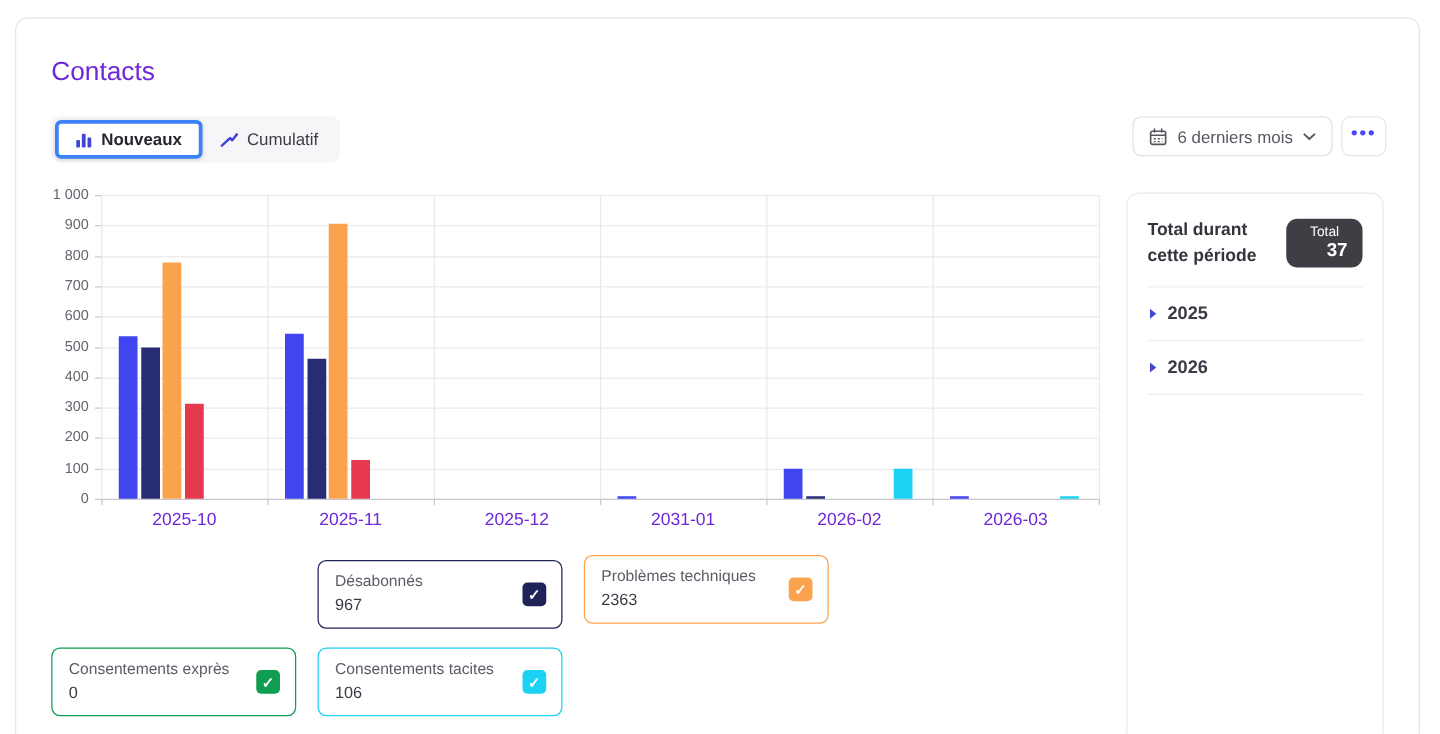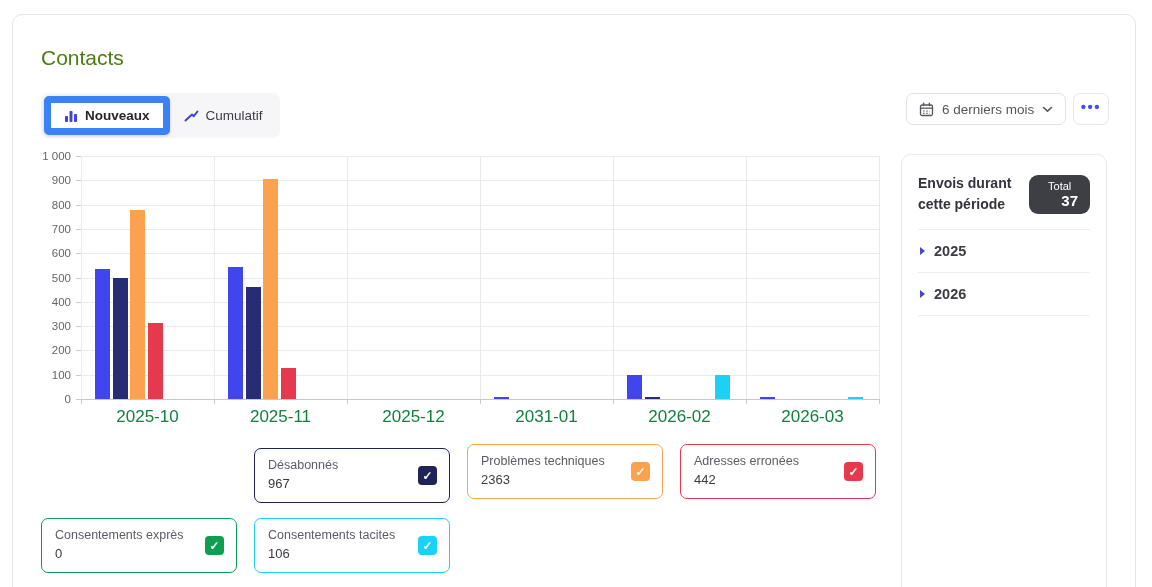--- a/index.html
+++ b/index.html
@@ -5,33 +5,33 @@
   html,body{margin:0;padding:0;}
   body{
     width:1152px;height:587px;overflow:hidden;background:#ffffff;
     font-family:"Liberation Sans", sans-serif;position:relative;
   }
   .card{
     position:absolute;left:12px;top:14px;width:1122px;height:600px;
     background:#fff;border:1px solid #e4e4ea;border-radius:10px;
   }
   .page-title{
-    position:absolute;left:28px;top:31px;font-size:21px;color:#4d7c0f;
+    position:absolute;left:28px;top:31px;font-size:21px;color:#6d28d9;
   }
   
   .tabs{
     position:absolute;left:28px;top:78px;background:#f6f6f8;border-radius:7px;
     padding:3px;display:flex;align-items:center;
   }
   .tab{
     display:flex;align-items:center;gap:7px;padding:6px 14px;font-size:13.5px;
     color:#3c3d45;border-radius:5px;cursor:pointer;white-space:nowrap;
   }
   .tab.active{
-    background:#fff;border:7px solid #3b82f6;box-shadow:0 1px 3px rgba(40,40,60,.18);
+    background:#fff;border:3px solid #3b82f6;box-shadow:0 1px 3px rgba(40,40,60,.18);
     font-weight:bold;color:#26262e;padding:5px 13px;
   }
   
   .period-btn{
     position:absolute;left:893px;top:78px;height:32px;border:1px solid #e1e2e8;
     border-radius:7px;display:flex;align-items:center;gap:8px;padding:0 12px;
     font-size:13.5px;color:#55565f;background:#fff;box-sizing:border-box;cursor:pointer;
   }
   .more-btn{
     position:absolute;left:1060px;top:78px;width:36px;height:32px;border:1px solid #e6e6ec;
@@ -41,21 +41,21 @@
   .more-dots{color:#4649f5;font-size:15px;font-weight:bold;letter-spacing:1.5px;margin-top:-5px;}
   
   .y-labels{position:absolute;left:10px;top:141px;width:48px;height:243px;}
   .y-label{position:absolute;right:0;font-size:11.5px;color:#64656e;transform:translateY(-50%);white-space:nowrap;}
   .plot{position:absolute;left:68px;top:141px;width:798px;height:243px;border-bottom:1px solid #c6c7cc;}
   .hline{position:absolute;left:0;width:100%;height:1px;background:#e9e9ee;}
   .vline{position:absolute;top:0;height:100%;width:1px;background:#e9e9ee;}
   .ytick{position:absolute;left:-5px;width:5px;height:1px;background:#c9cacf;}
   .xtick{position:absolute;top:243px;height:5px;width:1px;background:#c9cacf;}
   .bar{position:absolute;bottom:0;width:15px;}
-  .x-label{position:absolute;top:392px;transform:translateX(-50%);font-size:17px;color:#15803d;}
+  .x-label{position:absolute;top:392px;transform:translateX(-50%);font-size:14px;color:#6d28d9;}
   
   .legend-card{
     position:absolute;width:196px;height:55px;border:1.5px solid #888;
     border-radius:7px;background:#fff;box-sizing:border-box;cursor:pointer;
   }
   .legend-label{position:absolute;left:13px;top:9px;font-size:12.5px;color:#5b5c66;white-space:nowrap;}
   .legend-value{position:absolute;left:13px;top:27px;font-size:13px;color:#3a3b44;}
   .legend-checkbox{
     position:absolute;right:12px;top:17px;width:19px;height:19px;border-radius:4px;
     color:#fff;display:flex;align-items:center;justify-content:center;
@@ -211,40 +211,35 @@
   <div class="legend-card" style="left: 241px; top: 417px; border-color: rgb(31, 35, 88); margin-top: 16px;">
     <div class="legend-label">Désabonnés</div>
     <div class="legend-value">967</div>
     <div class="legend-checkbox" style="background: rgb(31, 35, 88);"></div>
   </div>
   <div class="legend-card" style="left: 454px; top: 429px; border-color: rgb(251, 162, 79);">
     <div class="legend-label">Problèmes techniques</div>
     <div class="legend-value">2363</div>
     <div class="legend-checkbox" style="background: rgb(251, 162, 79);"></div>
   </div>
-  <div class="legend-card" style="left: 667px; top: 429px; border-color: rgb(230, 57, 78);">
-    <div class="legend-label">Adresses erronées</div>
-    <div class="legend-value">442</div>
-    <div class="legend-checkbox" style="background: rgb(230, 57, 78);"></div>
-  </div>
   <div class="legend-card" style="left: 28px; top: 503px; border-color: rgb(15, 157, 82);">
     <div class="legend-label">Consentements exprès</div>
     <div class="legend-value">0</div>
     <div class="legend-checkbox" style="background: rgb(15, 157, 82);"></div>
   </div>
   <div class="legend-card" style="left: 241px; top: 503px; border-color: rgb(27, 210, 245);">
     <div class="legend-label">Consentements tacites</div>
     <div class="legend-value">106</div>
     <div class="legend-checkbox" style="background: rgb(27, 210, 245);"></div>
   </div>
 
   <div class="panel">
     <div class="panel-header">
       <div class="panel-title">
-        <div>Envois durant</div>
+        <div>Total durant</div>
         <div>cette période</div>
       </div>
       <div class="total-badge">
         <div class="total-label">Total</div>
         <div class="total-value">37</div>
       </div>
     </div>
     <div class="panel-row">
       <span class="tri"></span>
       <span>2025</span>

